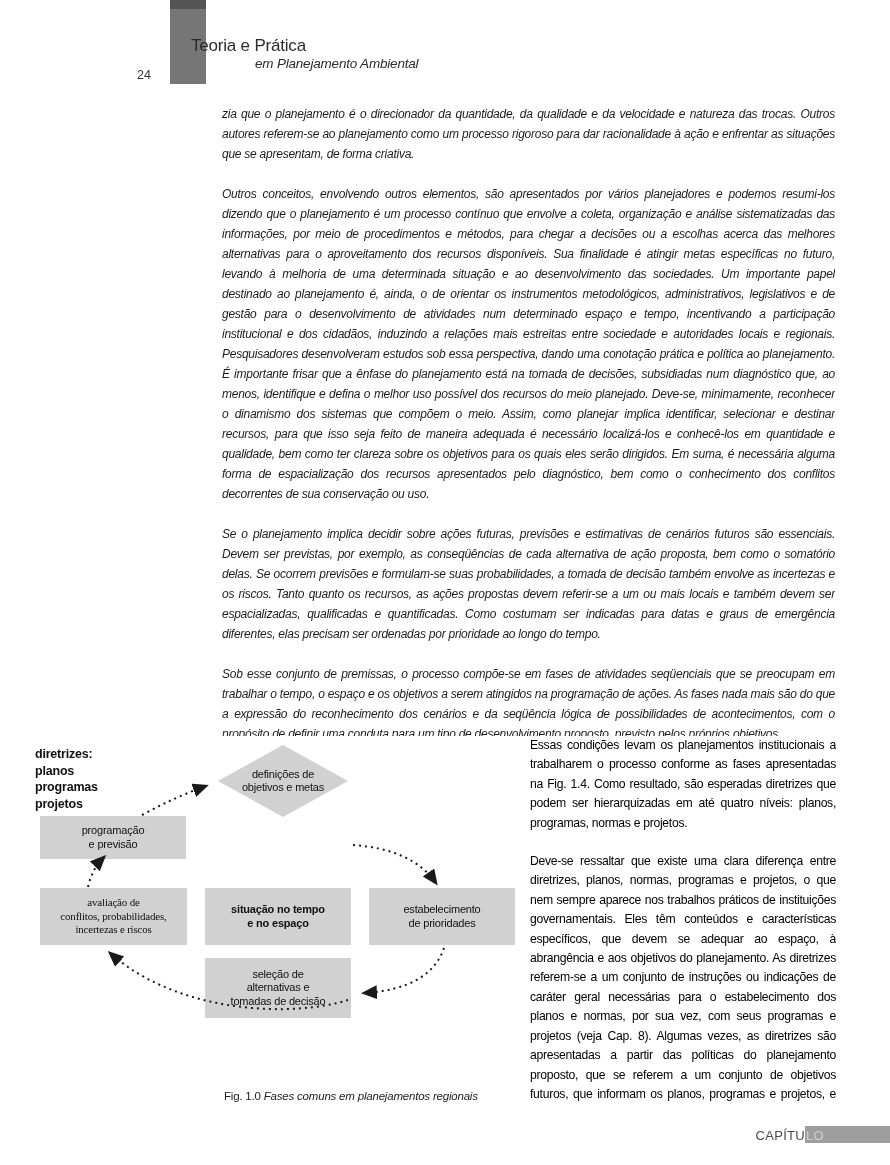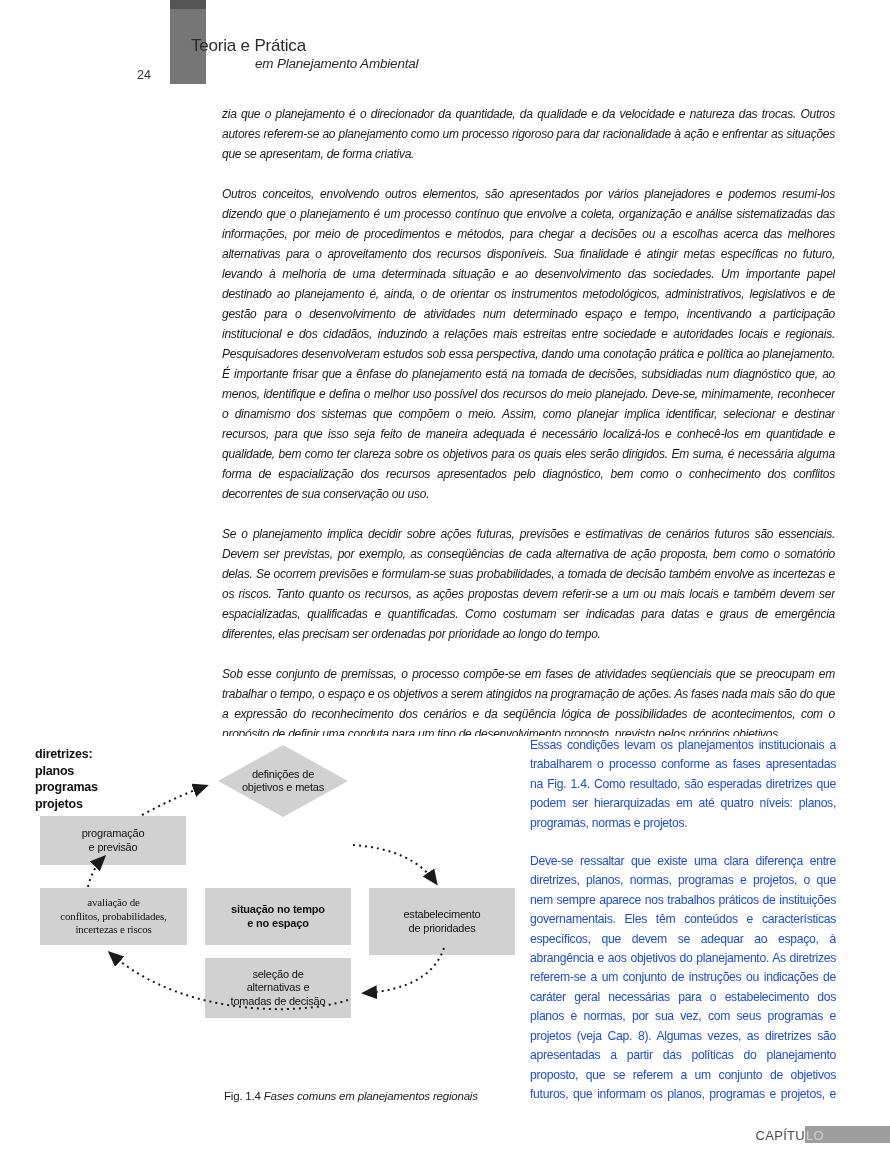--- a/index.html
+++ b/index.html
@@ -19,45 +19,45 @@
   
   .body-col {
     position:absolute; left:222px; top:104px; width:613px; height:632px; overflow:hidden;
     font-size:12px; line-height:20px; text-align:justify; letter-spacing:-0.25px; color:#1c1c1c;font-style:italic;
   }
   .body-col p { margin:0 0 20px 0; }
 
   
   .right-col {
     position:absolute; left:530px; top:736px; width:306px; height:372px; overflow:hidden;
-    font-size:12.2px; line-height:19.4px; text-align:justify; letter-spacing:-0.3px; color:#1d4ed8;
+    font-size:12.2px; line-height:19.4px; text-align:justify; letter-spacing:-0.3px; color:#000000;
   }
   .right-col p { margin:0 0 19px 0; }
 
   
   .fig-label {
     position:absolute; left:35px; top:746px; font-size:12.5px; font-weight:bold;
     line-height:16.5px; white-space:pre-line; color:#111; letter-spacing:-0.2px;
   }
   .node {
     position:absolute; background:#d1d1d1; display:flex; align-items:center; justify-content:center;
     text-align:center; font-size:11px; line-height:13.5px; letter-spacing:-0.2px; color:#111;
     white-space:pre-line; z-index:2;
   }
   .diamond {
     position:absolute; background:#d1d1d1; display:flex; align-items:center; justify-content:center;
     text-align:center; font-size:11px; line-height:13.5px; letter-spacing:-0.2px; color:#111;
     white-space:pre-line; z-index:1;
     clip-path:polygon(50% 0, 100% 50%, 50% 100%, 0 50%);
   }
-  .n-prog  { left:40px;  top:816px;  width:146px; height:49px; }
+  .n-prog  { left:40px;  top:816px;  width:146px; height:43px; }
   .n-diag  { left:205px; top:813px;  width:146px; height:60px; }
   .n-aval  { left:40px;  top:888px;  width:147px; height:57px;font-family:Liberation Serif, serif; }
   .n-situ  { left:205px; top:888px;  width:146px; height:57px;font-weight:bold; }
-  .n-estab { left:369px; top:888px;  width:146px; height:67px; }
+  .n-estab { left:369px; top:888px;  width:146px; height:57px; }
   .n-sel   { left:205px; top:958px;  width:146px; height:60px; }
   .d-def   { left:218px; top:745px;  width:130px; height:72px; }
   .d-aloc  { left:217px; top:1022px; width:120px; height:60px; }
 
   .arrows { position:absolute; left:0; top:737px; width:530px; height:380px; z-index:3; pointer-events:none; }
 
   .fig-caption { position:absolute; left:224px; top:1090px; font-size:11.5px; color:#222; letter-spacing:-0.2px; }
   .fig-caption .cap-italic { font-style:italic; }
 
   
@@ -115,21 +115,21 @@
     </defs>
     <g stroke="#1a1a1a" stroke-width="2" fill="none" stroke-dasharray="2 4">
       <path d="M 142 78 Q 175 60 206 49" marker-end="url(#ah)"></path>
       <path d="M 353 108 Q 412 112 436 146" marker-end="url(#ah)"></path>
       <path d="M 444 211 Q 430 252 364 256" marker-end="url(#ah)"></path>
       <path d="M 348 263 C 295 280 180 278 110 216" marker-end="url(#ah)"></path>
       <path d="M 88 150 Q 92 132 104 120" marker-end="url(#ah)"></path>
     </g>
   </svg>
 
-  <div class="fig-caption"><span>Fig. 1.4 </span><span class="cap-italic">Fases comuns em planejamentos regionais</span></div>
+  <div class="fig-caption"><span>Fig. 1.0 </span><span class="cap-italic">Fases comuns em planejamentos regionais</span></div>
 
   <div class="right-col">
     <p>Essas condições levam os planejamentos institucionais a trabalharem o processo conforme as fases apresentadas na Fig. 1.4. Como resultado, são esperadas diretrizes que podem ser hierarquizadas em até quatro níveis: planos, programas, normas e projetos.</p>
     <p>Deve-se ressaltar que existe uma clara diferença entre diretrizes, planos, normas, programas e projetos, o que nem sempre aparece nos trabalhos práticos de instituições governamentais. Eles têm conteúdos e características específicos, que devem se adequar ao espaço, à abrangência e aos objetivos do planejamento. As diretrizes referem-se a um conjunto de instruções ou indicações de caráter geral necessárias para o estabelecimento dos planos e normas, por sua vez, com seus programas e projetos (veja Cap. 8). Algumas vezes, as diretrizes são apresentadas a partir das políticas do planejamento proposto, que se referem a um conjunto de objetivos futuros, que informam os planos, programas e projetos, e condições para sua execução.</p>
   </div>
 
   <div class="footer-bar"></div>
   <div class="footer-word-dark">CAPÍTU</div>
   <div class="footer-word-light">LO</div>
 

